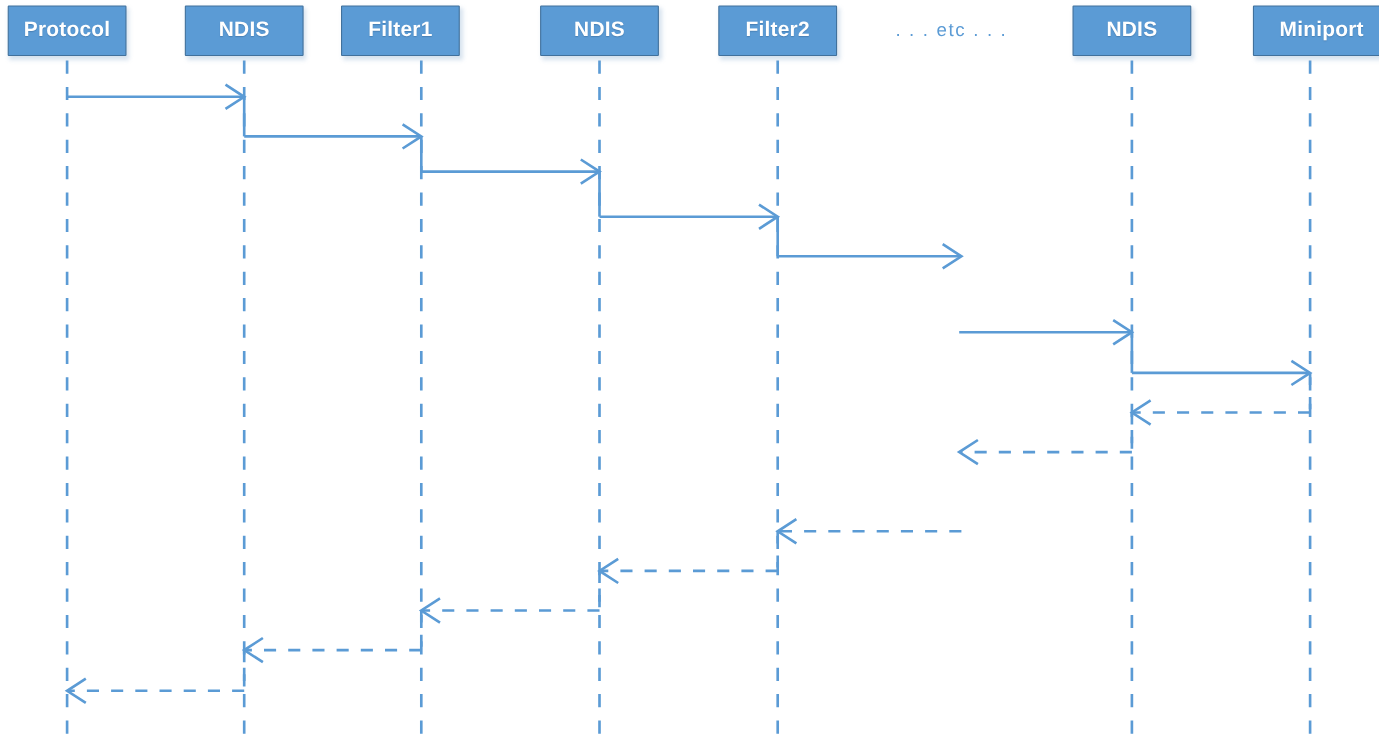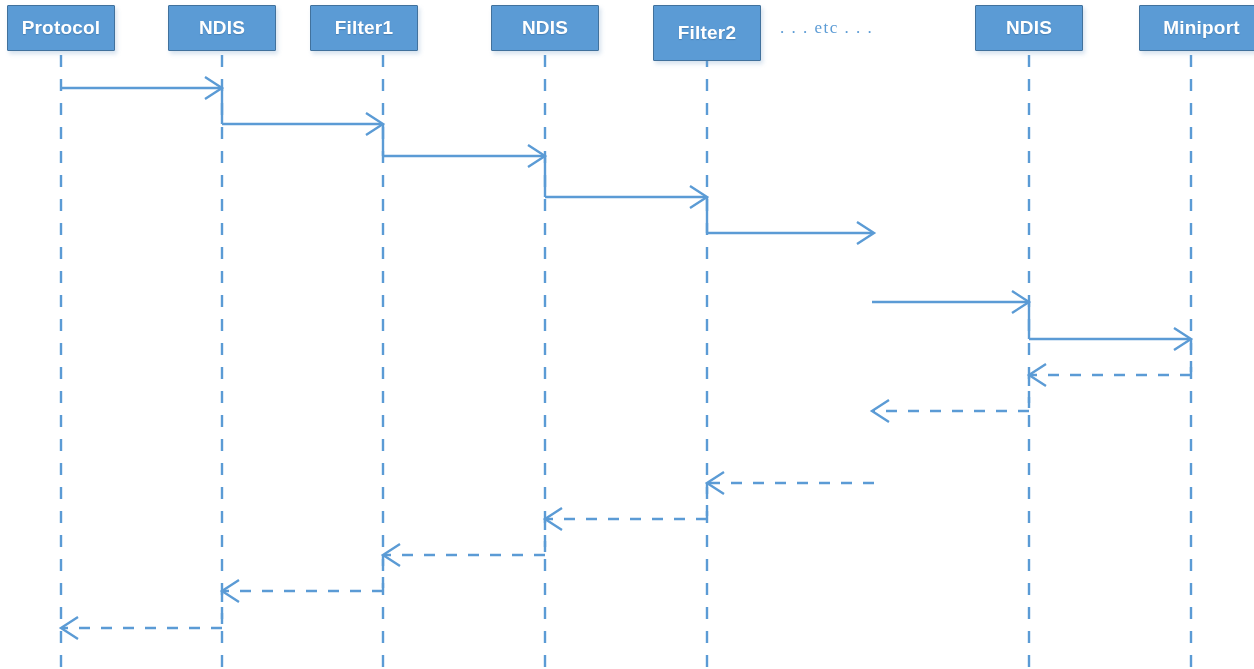--- a/index.html
+++ b/index.html
@@ -146,26 +146,26 @@
       </div>
       <div class="actor-box" style="left: 168px; top: 5px; width: 108px; height: 46px;">
         <span>NDIS</span>
       </div>
       <div class="actor-box" style="left: 310px; top: 5px; width: 108px; height: 46px;">
         <span>Filter1</span>
       </div>
       <div class="actor-box" style="left: 491px; top: 5px; width: 108px; height: 46px;">
         <span>NDIS</span>
       </div>
-      <div class="actor-box" style="left: 653px; top: 5px; width: 108px; height: 56px;">
+      <div class="actor-box" style="left: 653px; top: 5px; width: 108px; height: 46px;">
         <span>Filter2</span>
       </div>
       <div class="actor-box" style="left: 975px; top: 5px; width: 108px; height: 46px;">
         <span>NDIS</span>
       </div>
       <div class="actor-box" style="left: 1139px; top: 5px; width: 125px; height: 46px;">
         <span>Miniport</span>
       </div>
     </div>
 
-  <div class="etc-label" id="etc-marker" style="left: 780px; top: 18px; font-family: Liberation Serif, serif;">. . . etc . . .</div>
+  <div class="etc-label" id="etc-marker" style="left: 814px; top: 18px;">. . . etc . . .</div>
 
 </div>
 
 </body></html>

